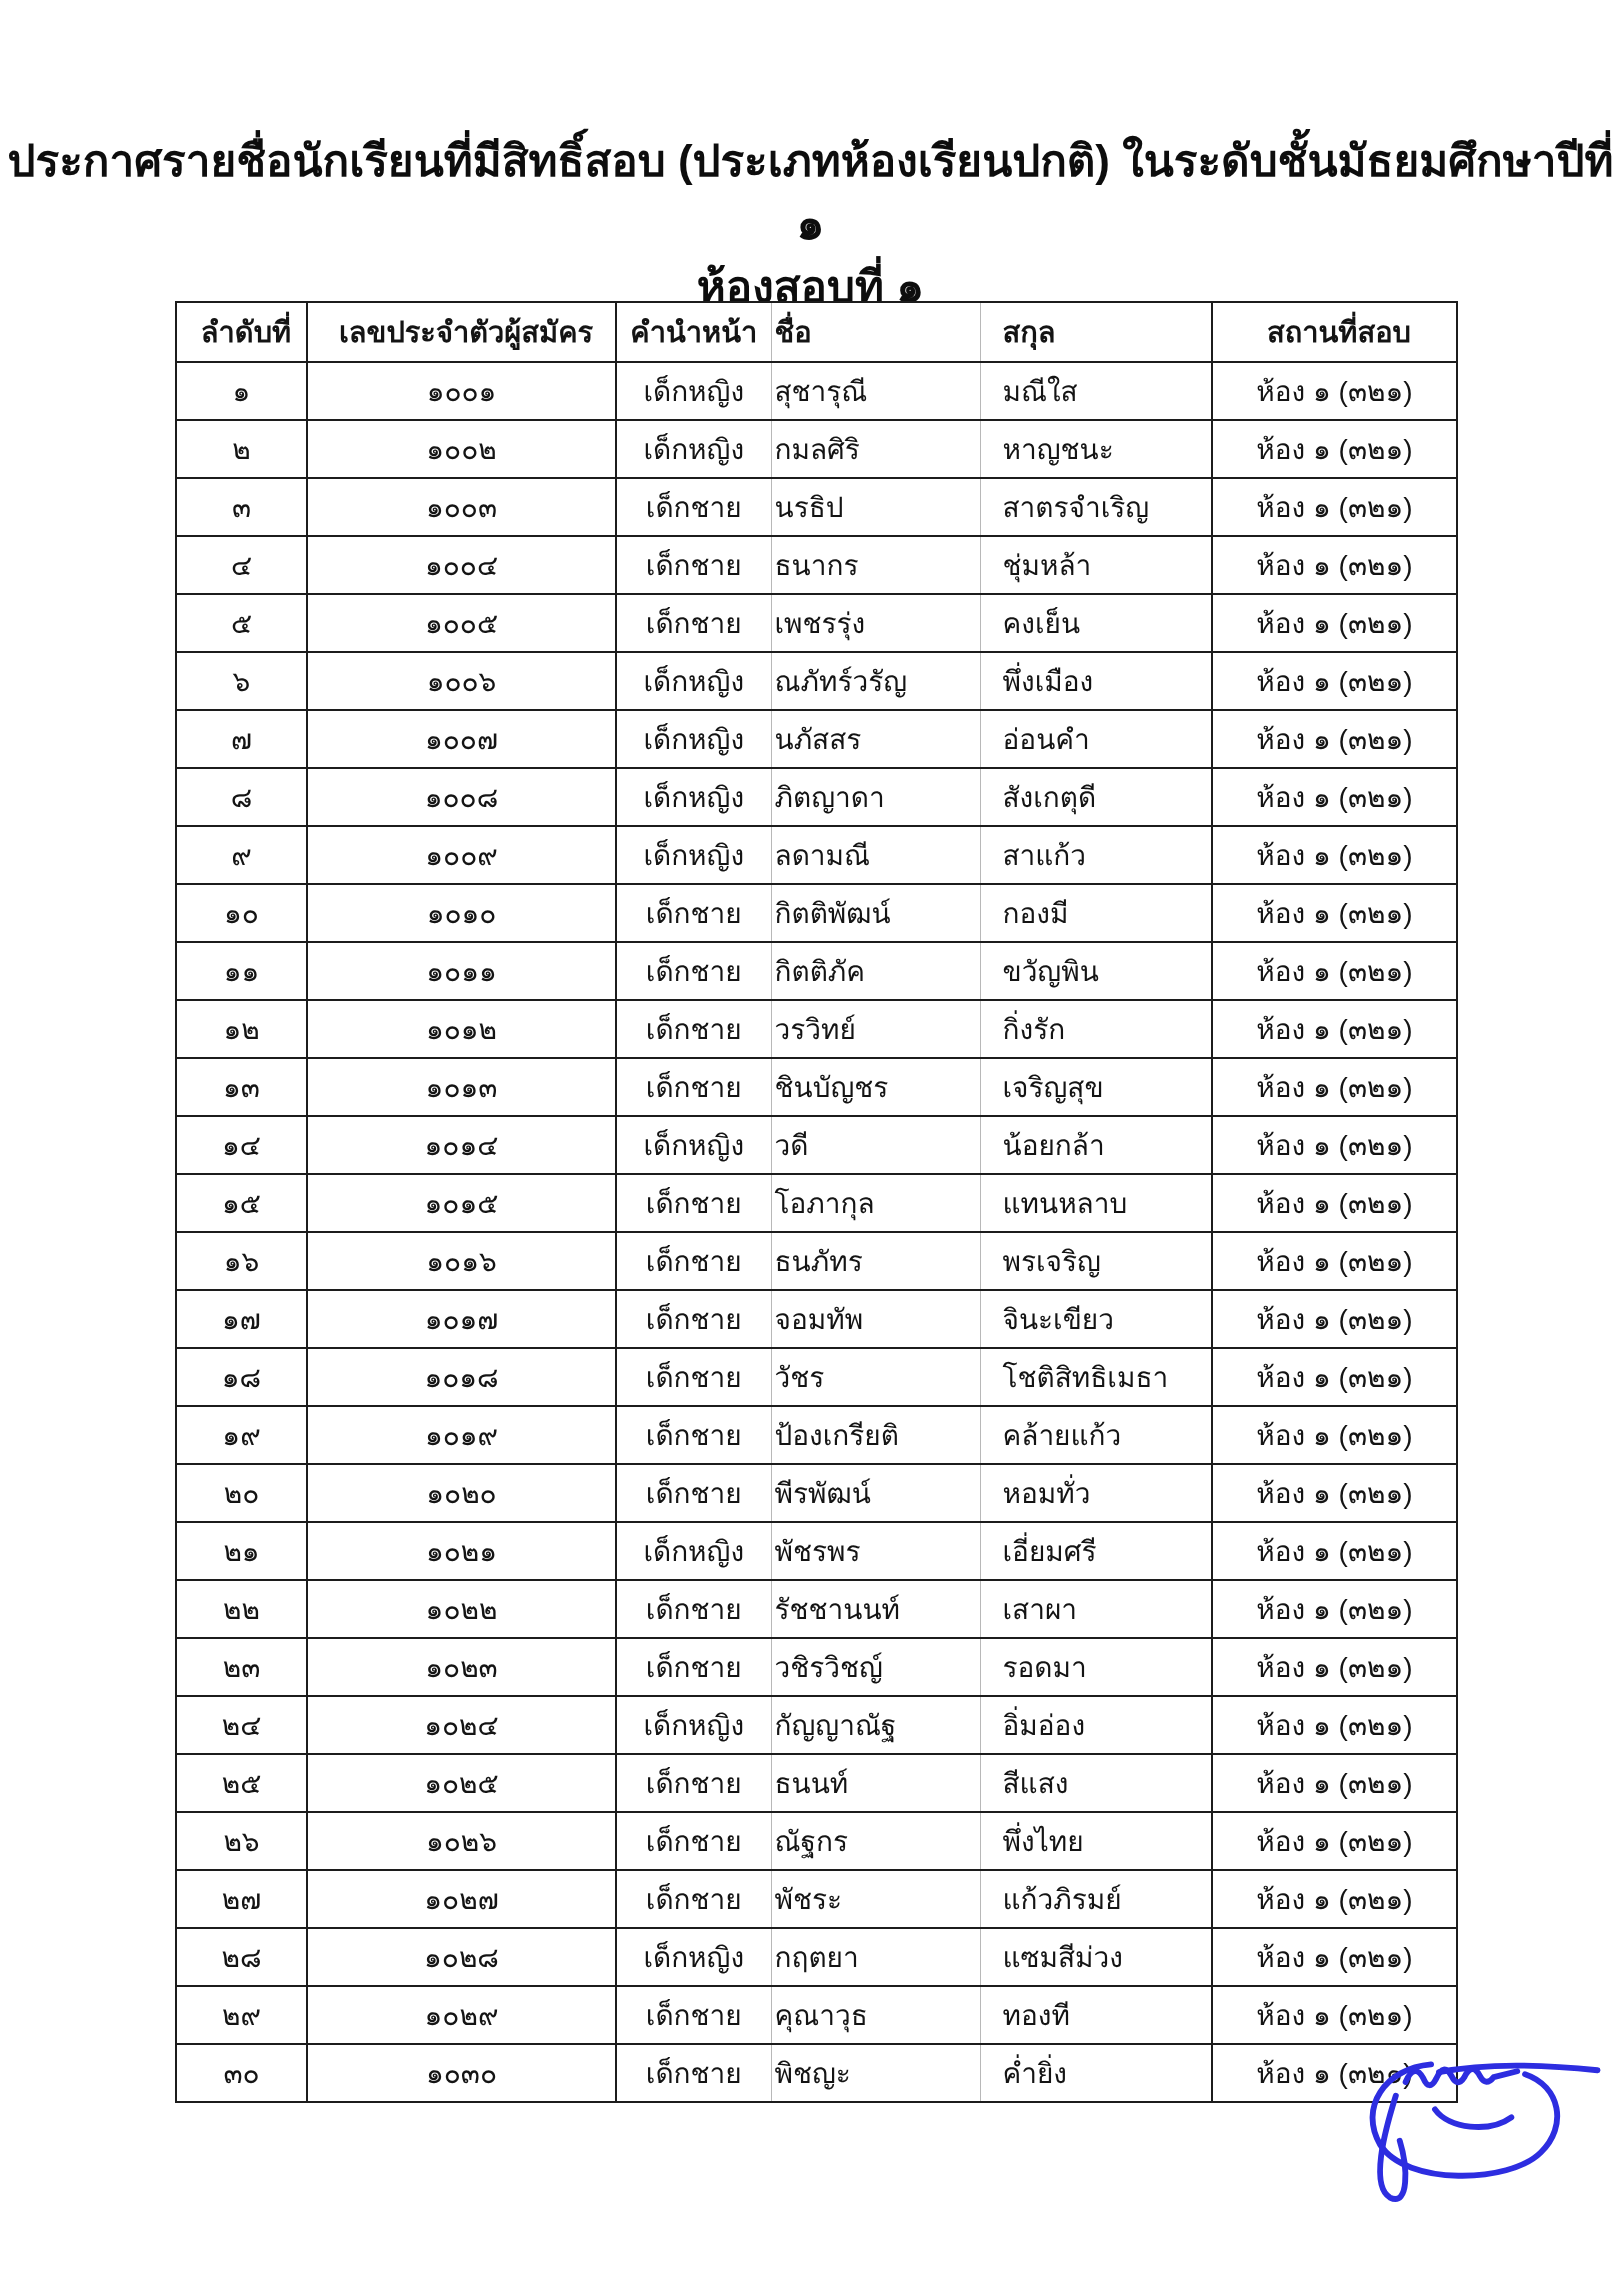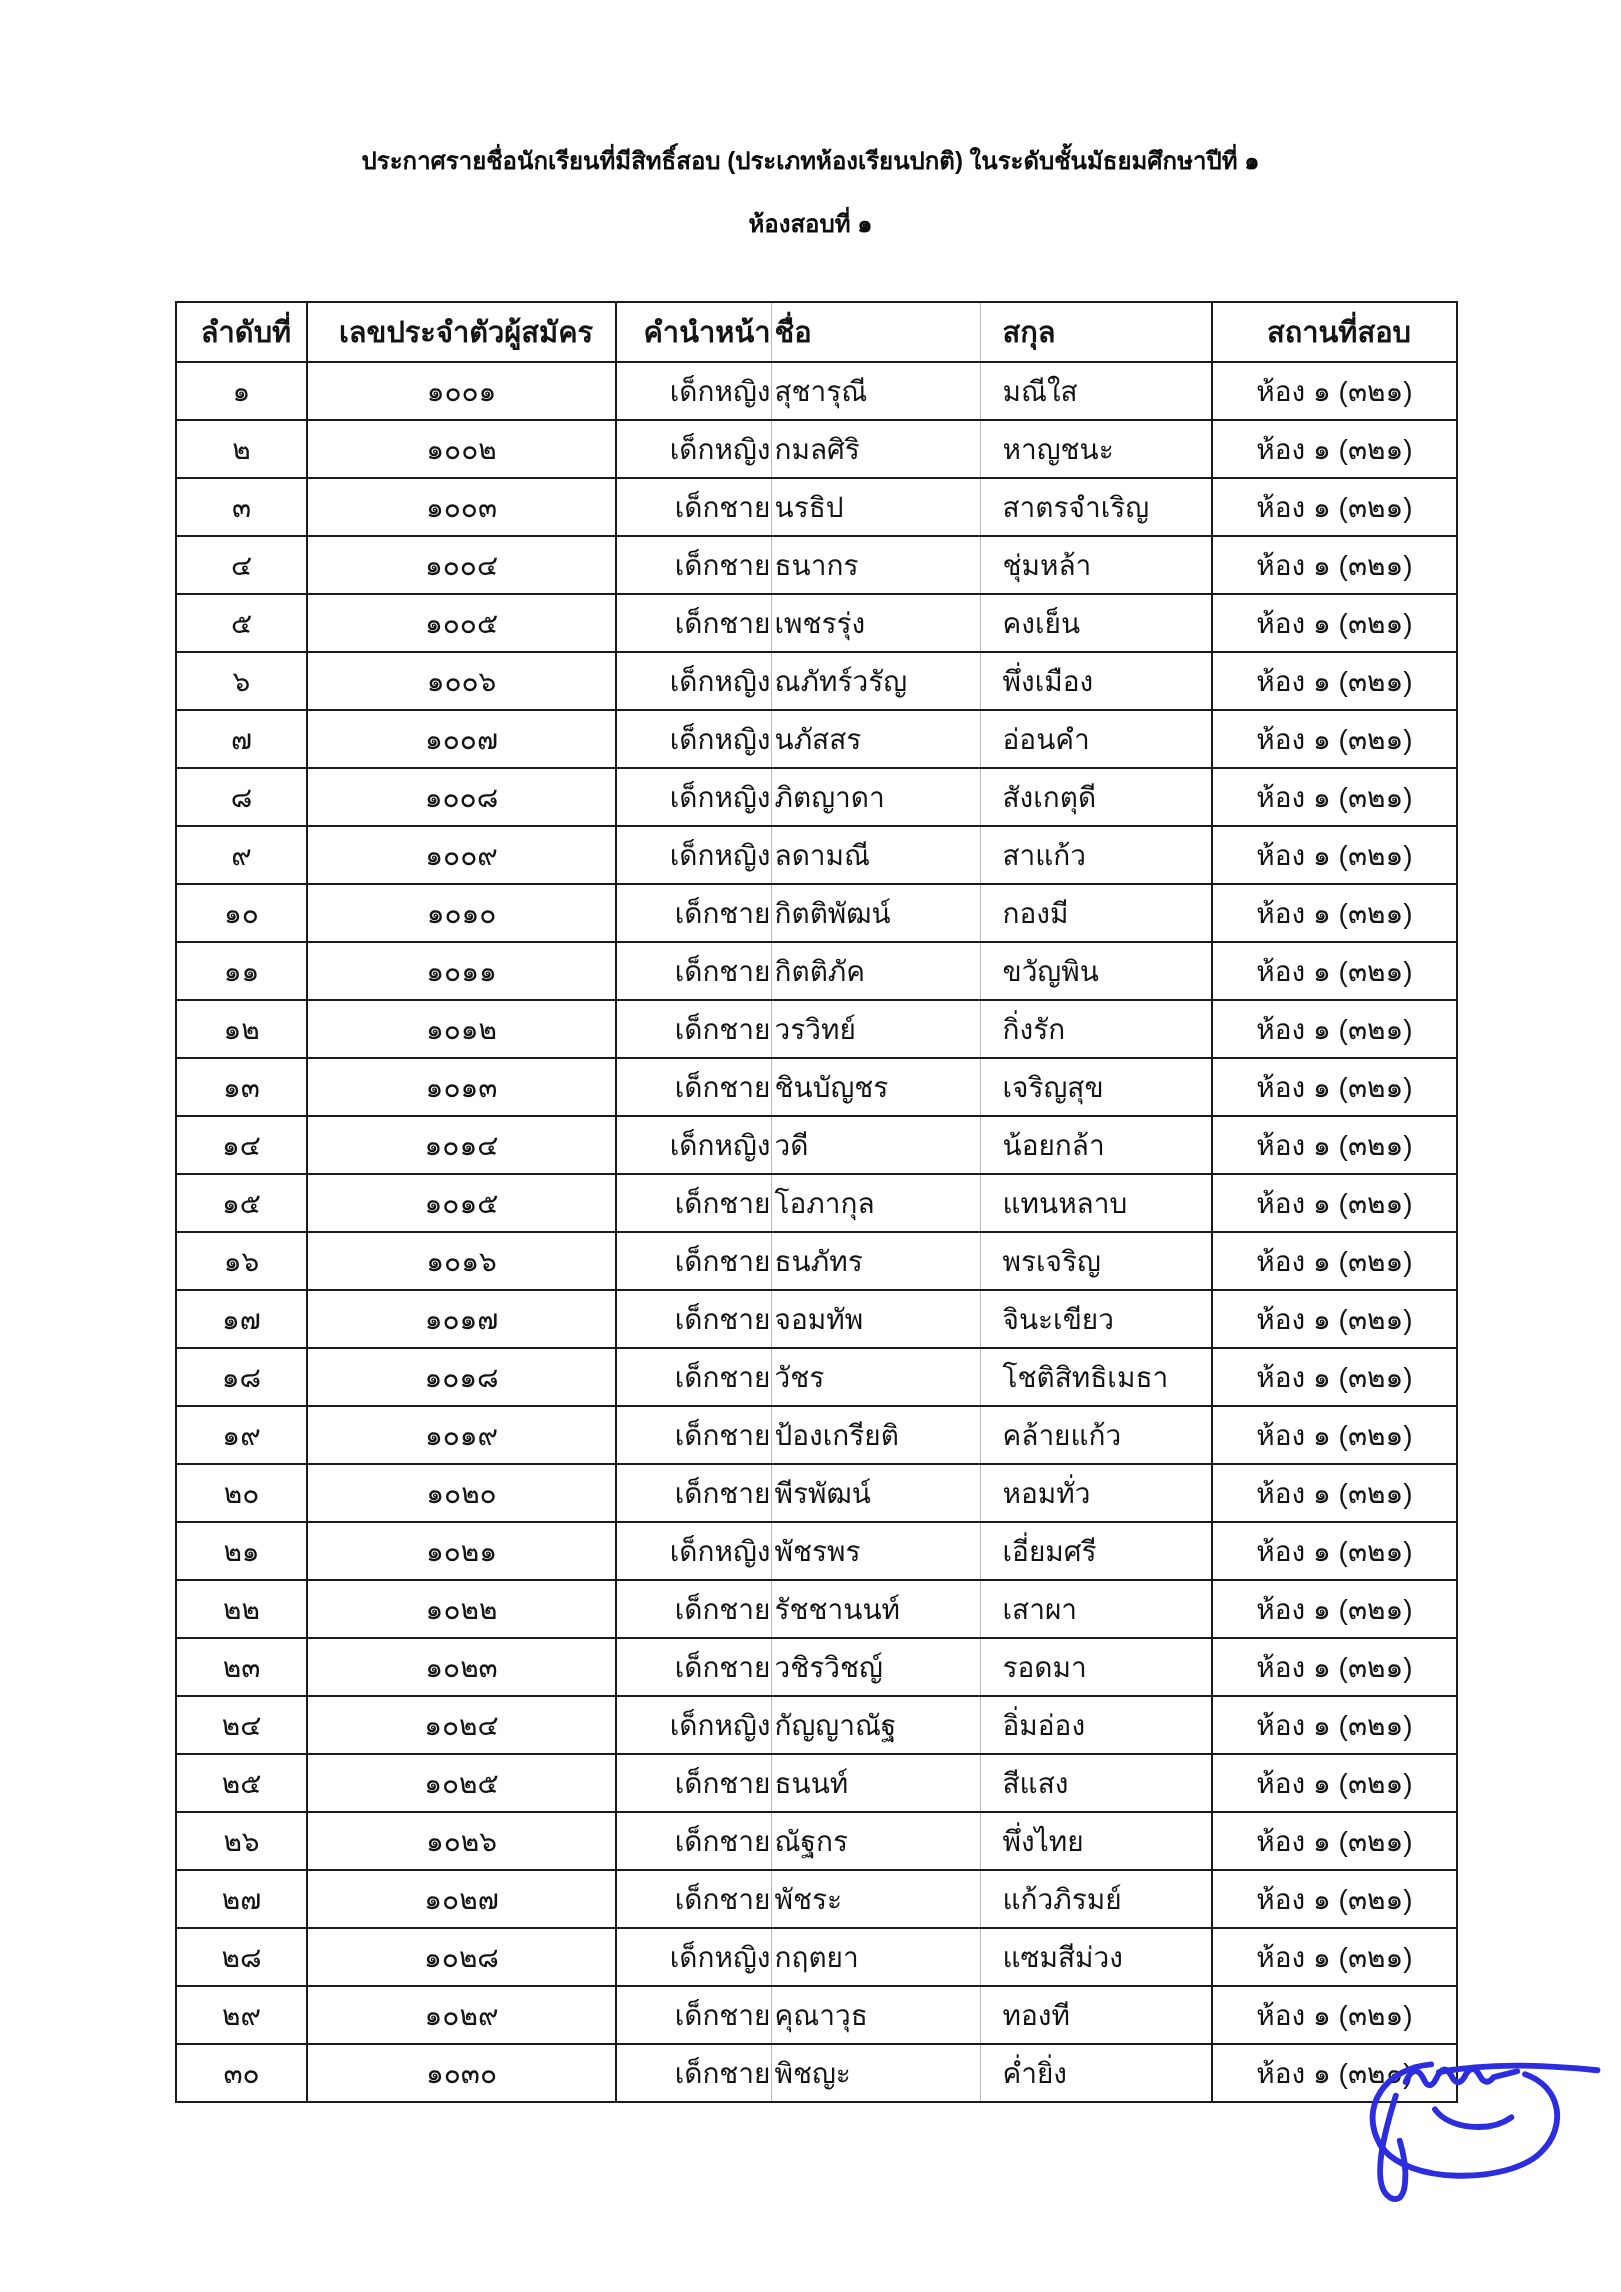--- a/index.html
+++ b/index.html
@@ -11,21 +11,21 @@
     font-family: "Liberation Sans", "DejaVu Sans", sans-serif;
     color: #111111;
   }
   .doc-title {
     position: absolute;
     top: 129px;
     left: 0;
     width: 1621px;
     text-align: center;
     font-weight: bold;
-    font-size: 24px;
+    font-size: 44px;
     line-height: 63px;
     color: #0d0d0d;
   }
   table.student-table {
     position: absolute;
     left: 175px;
     top: 301px;
     width: 1281px;
     border-collapse: collapse;
     table-layout: fixed;
@@ -43,21 +43,21 @@
     height: 60px;
     font-weight: bold;
     font-size: 29px;
     border-bottom: 2.9px solid #1c1c1c;
     padding-left: 9px;
   }
   .student-table tbody td { height: 58px; }
   
   .student-table .c0 { border-right: 2px solid #1c1c1c; text-align: center; }
   .student-table .c1 { border-right: 2px solid #1c1c1c; text-align: center; margin-top: 10px; }
-  .student-table .c2 { border-right: 1px solid #b8b8b8; text-align: right; padding-left: 0; margin-top: 29px; }
+  .student-table .c2 { border-right: 1px solid #b8b8b8; text-align: center; padding-left: 0; margin-top: 29px; }
   .student-table .c3 { border-right: 1px solid #b8b8b8; text-align: left; padding-left: 3px; }
   .student-table .c4 { border-right: 2px solid #1c1c1c; text-align: left; padding-left: 22px; }
   .student-table .c5 { text-align: center; }
   .signature {
     position: absolute;
     left: 1341px;
     top: 2031px;
     width: 280px;
     height: 196px;
     pointer-events: none;

